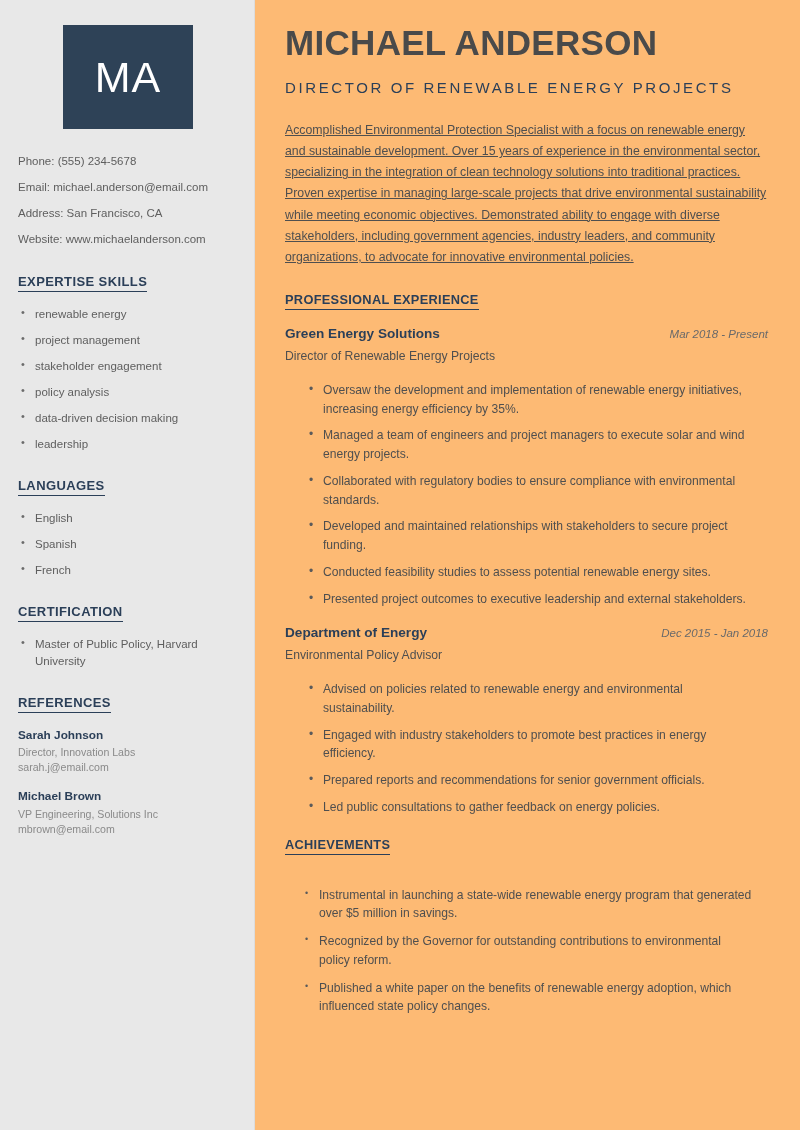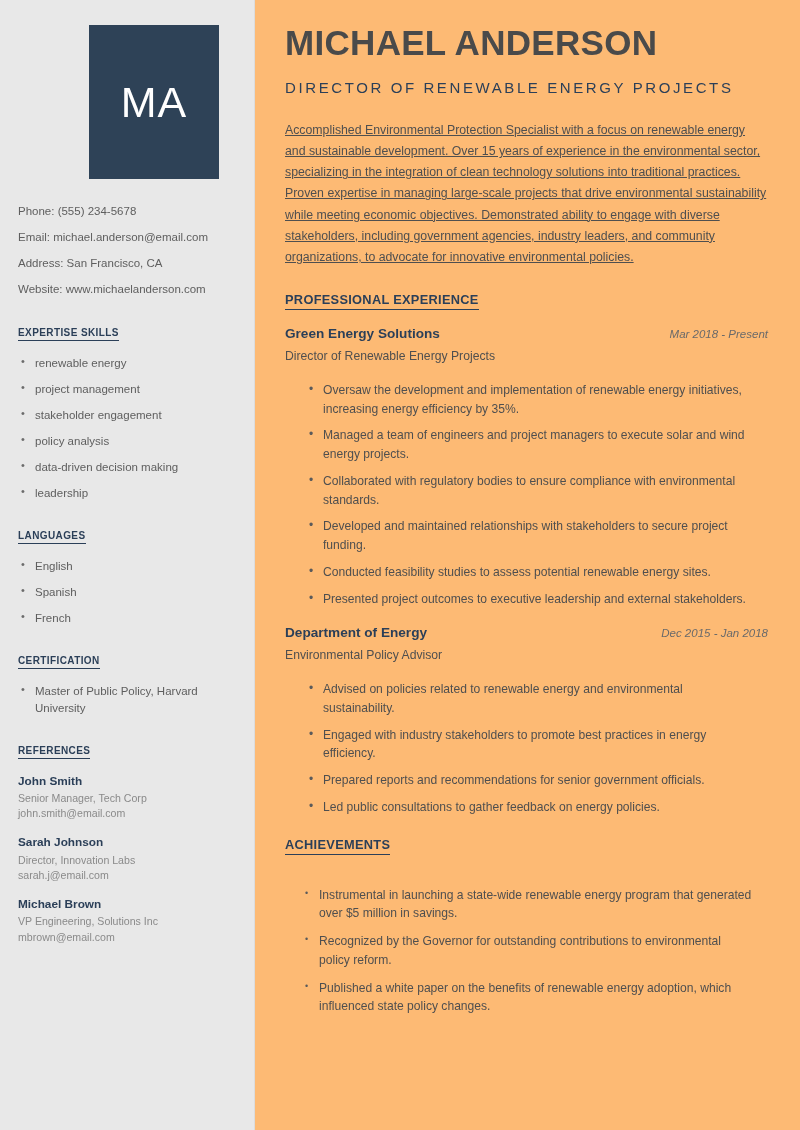--- a/index.html
+++ b/index.html
@@ -24,23 +24,23 @@
   .sidebar {
     width: 255px;
     min-width: 255px;
     background: #e8e8e8;
     border-right: 1px solid #dcdcdc;
     box-sizing: border-box;
     padding: 25px 16px 20px 18px;
   }
   .avatar {
     width: 130px;
-    height: 154px;
+    height: 104px;
     background: #2e4257;
-    margin: 0 auto 0 71px;
+    margin: 0 auto 0 45px;
     display: flex;
     align-items: center;
     justify-content: center;
   }
   .avatar-initials {
     color: #ffffff;
     font-size: 43px;
     font-weight: normal;
     letter-spacing: 1px;
     line-height: 1;
@@ -53,21 +53,21 @@
     color: #5e5e5e;
     line-height: 1.35;
     margin-bottom: 10.5px;
     word-break: break-word;
   }
 
   .side-section {
     margin-top: 24px;
   }
   .side-heading {
-    font-size: 10px;
+    font-size: 13px;
     font-weight: bold;
     color: #2b3f58;
     letter-spacing: 0.4px;
     padding-bottom: 2px;
     border-bottom: 1.5px solid #2b3f58;
     display: inline-block;
     margin-bottom: 14px;
   }
   .side-list {
     list-style: none;
@@ -256,25 +256,20 @@
     <div class="side-section">
       <div class="side-heading">CERTIFICATION</div>
       <ul class="side-list">
         <li>Master of Public Policy, Harvard University</li>
       </ul>
     </div>
 
     <div class="side-section">
       <div class="side-heading">REFERENCES</div>
 
-      <div class="ref-item">
-        <div class="ref-name">John Smith</div>
-        <div class="ref-detail">Senior Manager, Tech Corp</div>
-        <div class="ref-detail">john.smith@email.com</div>
-      </div>
 
       <div class="ref-item">
         <div class="ref-name">Sarah Johnson</div>
         <div class="ref-detail">Director, Innovation Labs</div>
         <div class="ref-detail">sarah.j@email.com</div>
       </div>
 
       <div class="ref-item">
         <div class="ref-name">Michael Brown</div>
         <div class="ref-detail">VP Engineering, Solutions Inc</div>

